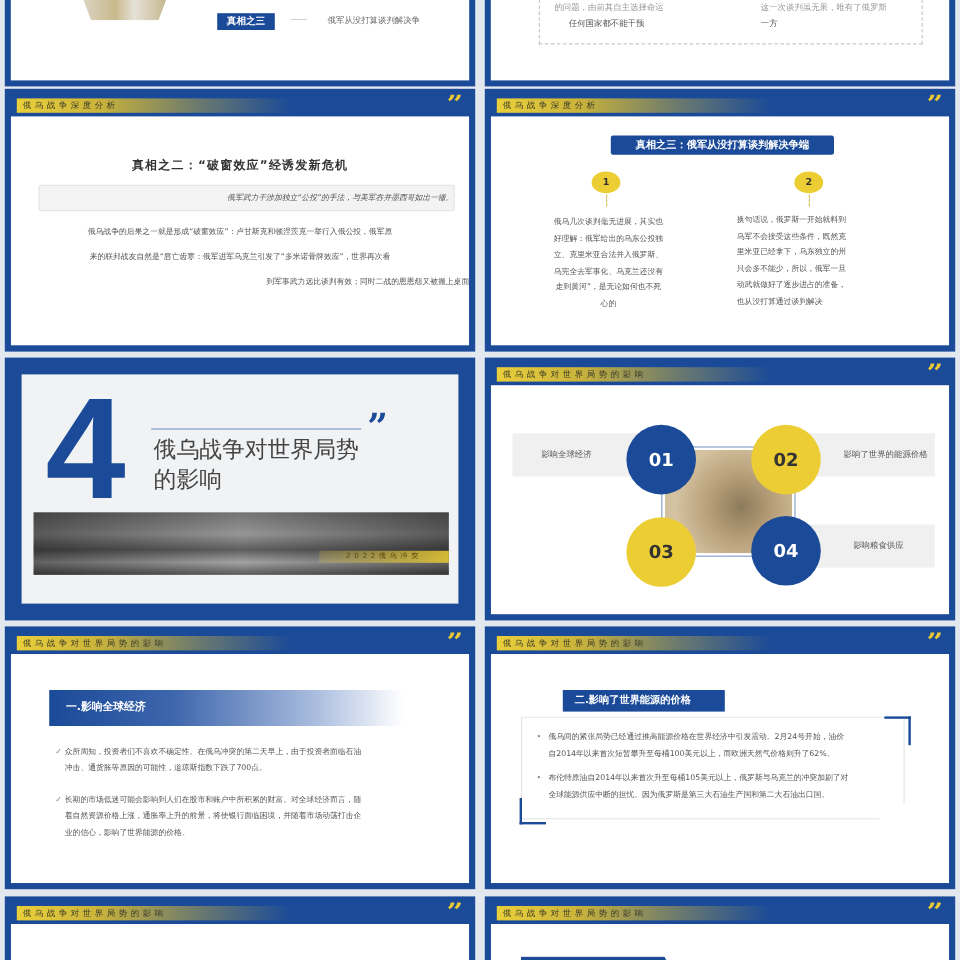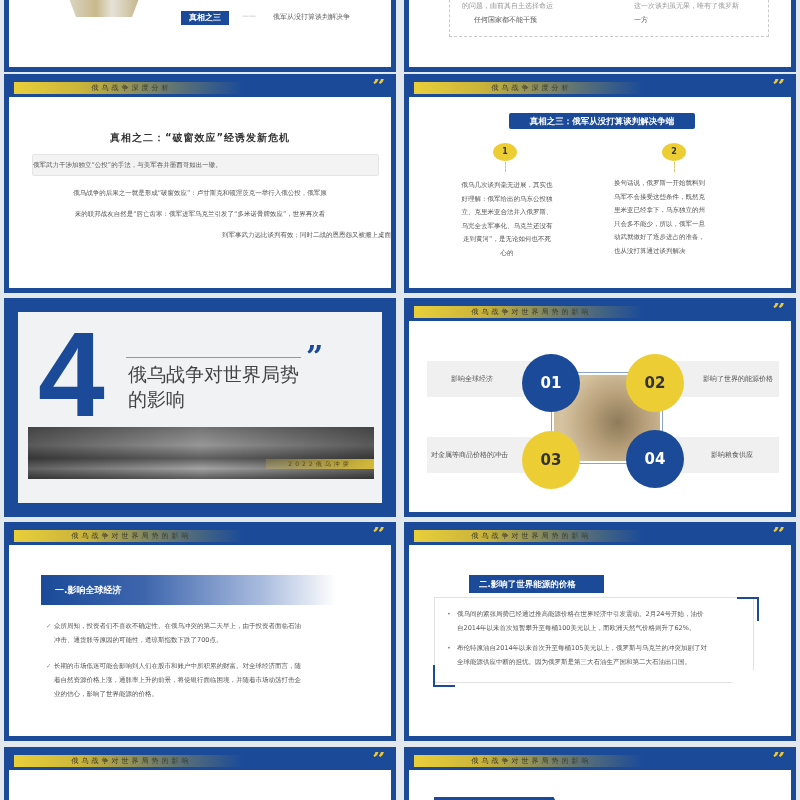--- a/index.html
+++ b/index.html
@@ -19,21 +19,20 @@
     position: relative;
     width: 100%; height: 100%;
     background: #fff;
     overflow: hidden;
   }
   .hdr-bar {
     position: absolute; left: 5px; top: 3px; height: 12px; width: 230px;
     background: linear-gradient(90deg, #e9cf3a 0%, #c9b33b 30%, #6d7b6e 65%, #1a4a98 100%);
     font-size: 7px; color: #3a3a2a; letter-spacing: 3px; line-height: 12px; padding-left: 5px;
     white-space: nowrap;
-    text-align: center;
   }
   .quote {
     position: absolute; right: 5px; top: -4px;
     font-family: "DejaVu Serif", serif; font-weight: bold;
     font-size: 24px; color: #ecc832; line-height: 24px;
   }
   .body-area { position: absolute; left: 0; right: 0; top: 18px; bottom: 0; background: #fff; }
 
   
   #s1 { left: 4px; top: -20px; height: 92px; }
@@ -76,21 +75,21 @@
   </div>
 </div>
 
 <div class="slide" id="s3">
   <div class="slide-inner" style="background:#1a4a98;">
     <div class="hdr-bar">俄乌战争深度分析</div>
     <div class="quote">”</div>
     <div class="body-area" style="left:0;right:0;">
       <div style="position:absolute;left:0;right:0;top:34px;text-align:center;font-size:10px;font-weight:bold;color:#333;letter-spacing:1px;">真相之二：“破窗效应”经诱发新危机</div>
       <div style="position:absolute;left:23px;right:12px;top:57px;height:22px;background:#f3f3f3;border:1px solid #e5e5e5;border-radius:2px;">
-        <div style="text-align:left;font-size:6.5px;line-height:20px;color:#555;">俄军武力干涉加独立“公投”的手法，与美军吞并墨西哥如出一辙。</div>
+        <div style="text-align:right;font-size:6.5px;line-height:20px;color:#555;font-style:italic;">俄军武力干涉加独立“公投”的手法，与美军吞并墨西哥如出一辙。</div>
       </div>
       <div style="position:absolute;left:0;right:0;top:92px;text-align:center;font-size:6.5px;color:#555;">俄乌战争的后果之一就是形成“破窗效应”：卢甘斯克和顿涅茨克一举行入俄公投，俄军原</div>
       <div style="position:absolute;left:0;right:0;top:113px;text-align:center;font-size:6.5px;color:#555;">来的联邦战友自然是“唇亡齿寒：俄军进军乌克兰引发了“多米诺骨牌效应”，世界再次看</div>
       <div style="position:absolute;left:0;right:0;top:134px;text-align:right;font-size:6.5px;color:#555;">到军事武力远比谈判有效；同时二战的恩恩怨又被搬上桌面</div>
     </div>
   </div>
 </div>
 
 <div class="slide" id="s4">
   <div class="slide-inner" style="background:#1a4a98;">
@@ -146,23 +145,20 @@
   <div class="slide-inner" style="background:#1a4a98;">
     <div class="hdr-bar">俄乌战争对世界局势的影响</div>
     <div class="quote">”</div>
     <div class="body-area">
       <div style="position:absolute;left:18px;top:40px;width:110px;height:36px;background:#f0f0f0;">
         <div style="text-align:center;font-size:7px;line-height:36px;color:#555;padding-right:20px;">影响全球经济</div>
       </div>
       <div style="position:absolute;left:262px;top:40px;width:108px;height:36px;background:#f0f0f0;">
         <div style="text-align:right;font-size:7px;line-height:36px;color:#555;padding-right:6px;">影响了世界的能源价格</div>
       </div>
-      <div style="position:absolute;left:18px;top:116px;width:110px;height:36px;background:#f0f0f0;">
-        <div style="text-align:left;font-size:7px;line-height:36px;color:#555;padding-left:4px;">对金属等商品价格的冲击</div>
-      </div>
       <div style="position:absolute;left:262px;top:116px;width:108px;height:36px;background:#f0f0f0;">
         <div style="text-align:center;font-size:7px;line-height:36px;color:#555;padding-left:14px;">影响粮食供应</div>
       </div>
       <div style="position:absolute;left:143px;top:52px;width:110px;height:90px;border:2px solid #fff;outline:1px solid #8aa4cc;background:radial-gradient(circle at 60% 55%,#8d7b5a 0%,#b8a07a 35%,#d5c3a1 70%,#cfbd97 100%);"></div>
       <div style="position:absolute;left:113px;top:33px;width:58px;height:58px;border-radius:50%;background:#1a4a98;color:#fff;text-align:center;line-height:58px;font-size:15px;font-weight:bold;">
         <span>01</span>
       </div>
       <div style="position:absolute;left:217px;top:33px;width:58px;height:58px;border-radius:50%;background:#eccd34;color:#333;text-align:center;line-height:58px;font-size:15px;font-weight:bold;">
         <span>02</span>
       </div>

